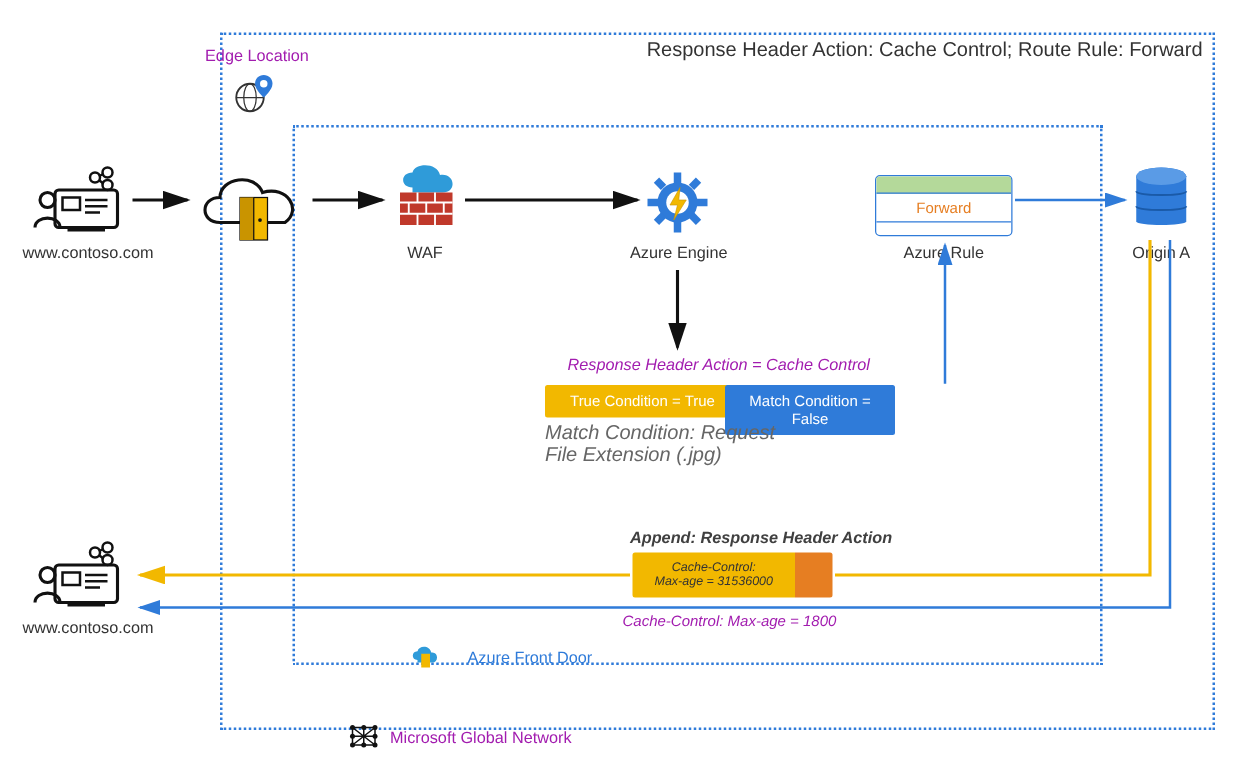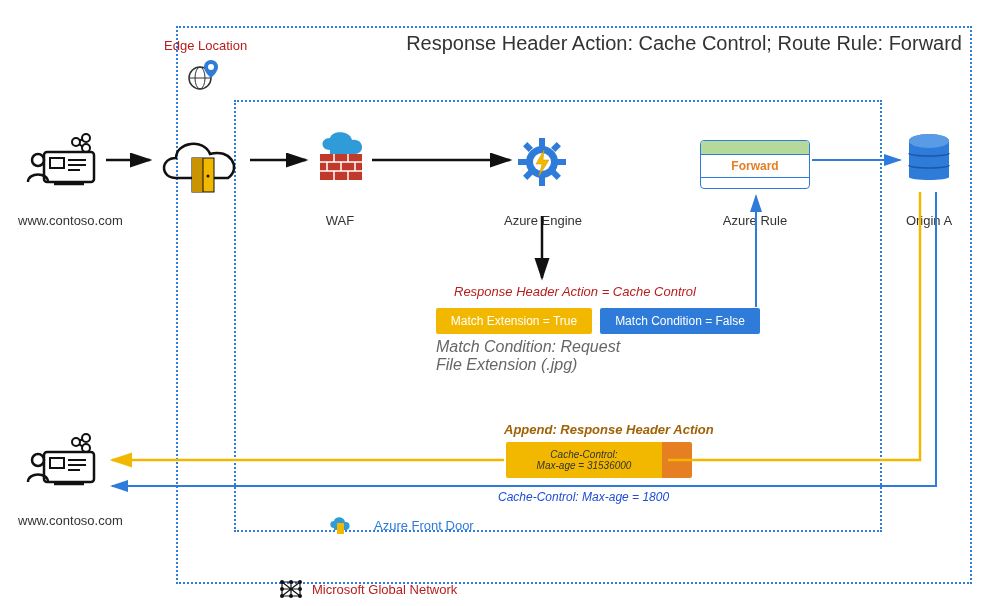--- a/index.html
+++ b/index.html
@@ -11,35 +11,34 @@
     position: relative;
     overflow: hidden;
   }
   .abs { position: absolute; }
   .dotted-box {
     border: 2px dotted #2f7bd9;
     position: absolute;
   }
   .label {
     font-size: 13px;
-    color: #b91c1c;
+    color: #a21caf;
   }
   .italic { font-style: italic; }
   .top-title {
     position: absolute;
     top: 32px;
     right: 24px;
-    font-size: 20px;
+    font-size: 16px;
     color: #333;
   }
   .node-label {
     font-size: 13px;
     color: #333;
     text-align: center;
-    margin-top: 19px;
   }
   .pill {
     border-radius: 2px;
     font-size: 12px;
     padding: 6px 10px;
     color: #fff;
     display: inline-block;
     text-align: center;
   }
   .pill-yellow { background: #f2b800; color: #fff; }
@@ -71,21 +70,21 @@
     align-items: stretch;
     height: 36px;
   }
   .append-left {
     background: #f2b800;
     color: #333;
     font-size: 10px;
     font-style: italic;
     padding: 0 10px;
     text-align: center;
-    width: 156px;
+    width: 130px;
     display:flex;
     flex-direction:column;
     justify-content:center;
     border-radius: 2px 0 0 2px;
   }
   .append-right {
     background: #e67e22;
     width: 30px;
     border-radius: 0 2px 2px 0;
   }
@@ -177,55 +176,55 @@
       <rect x="36" y="36" width="8" height="6" transform="rotate(45 40 39)"></rect>
       <rect x="36" y="8" width="8" height="6" transform="rotate(-45 40 11)"></rect>
       <rect x="8" y="36" width="8" height="6" transform="rotate(-45 12 39)"></rect>
     </g>
     <circle cx="26" cy="26" r="9" fill="#fff"></circle>
     <path d="M28 14 L20 28 L26 28 L23 40 L33 24 L27 24 Z" fill="#f2b800" stroke="#c99400" stroke-width="0.5"></path>
   </svg>
 </div>
 <div class="abs node-label" style="left:500px; top:194px; width:86px;">Azure Engine</div>
 
-<div class="abs route-box" style="left:700px; top:140px;font-weight:bold;">
+<div class="abs route-box" style="left:700px; top:140px;">
   <div class="route-top"></div>
   <div class="route-mid">Forward</div>
   <div class="route-bot"></div>
 </div>
 <div class="abs node-label" style="left:700px; top:194px; width:110px;">Azure Rule</div>
 
 <div class="abs" style="left:904px; top:132px;">
   <svg width="50" height="56" viewBox="0 0 50 56">
     <ellipse cx="25" cy="9" rx="20" ry="7" fill="#2f7bd9"></ellipse>
     <path d="M5 9 L5 45 C5 49 45 49 45 45 L45 9" fill="#2f7bd9"></path>
     <ellipse cx="25" cy="9" rx="20" ry="7" fill="#5a9be6"></ellipse>
     <path d="M5 21 C5 25 45 25 45 21" fill="none" stroke="#1a5aa8" stroke-width="1.5"></path>
     <path d="M5 33 C5 37 45 37 45 33" fill="none" stroke="#1a5aa8" stroke-width="1.5"></path>
   </svg>
 </div>
 <div class="abs node-label" style="left:900px; top:194px; width:58px;">Origin A</div>
 
 <div class="abs label italic" style="left:454px; top:284px; font-size:13px;">Response Header Action = Cache Control</div>
 
-<div class="abs pill pill-yellow" style="left:436px; top:308px; width:156px;">Match Extension = True</div>
-<div class="abs pill pill-blue" style="left:600px; top:308px; width:160px;">Match Condition = False</div>
+<div class="abs pill pill-yellow" style="left:436px; top:308px; width:156px;">True Condition = True</div>
+<div class="abs pill pill-blue" style="left:580px; top:308px; width:136px;">Match Condition = False</div>
 
 <div class="abs label italic" style="left:436px; top:338px; width:190px; color:#666; font-size:16px;">Match Condition: Request File Extension (.jpg)</div>
 
-<div class="abs label italic" style="left:504px; top:422px; color:#a16207; font-size:13px; font-weight:600;">Append: Response Header Action</div>
+<div class="abs label italic" style="left:504px; top:422px; color:#404040; font-size:13px; font-weight:600;">Append: Response Header Action</div>
 <div class="abs append-box" style="left:506px; top:442px;">
   <div class="append-left">
     <div>Cache-Control:</div>
     <div>Max-age = 31536000</div>
   </div>
   <div class="append-right"></div>
 </div>
 
-<div class="abs label italic" style="left:498px; top:490px; color:#1d4ed8; font-size:12px;">Cache-Control: Max-age = 1800</div>
+<div class="abs label italic" style="left:498px; top:490px; color:#a21caf; font-size:12px;">Cache-Control: Max-age = 1800</div>
 
 <div class="abs" style="left:24px; top:430px;">
   <svg width="80" height="60" viewBox="0 0 80 60">
     <rect x="20" y="22" width="50" height="30" rx="3" fill="none" stroke="#111" stroke-width="2.5"></rect>
     <rect x="26" y="28" width="14" height="10" fill="none" stroke="#111" stroke-width="2"></rect>
     <line x1="44" y1="30" x2="62" y2="30" stroke="#111" stroke-width="2"></line>
     <line x1="44" y1="35" x2="62" y2="35" stroke="#111" stroke-width="2"></line>
     <line x1="44" y1="40" x2="56" y2="40" stroke="#111" stroke-width="2"></line>
     <line x1="30" y1="54" x2="60" y2="54" stroke="#111" stroke-width="2.5"></line>
     <circle cx="14" cy="30" r="6" fill="none" stroke="#111" stroke-width="2.5"></circle>

